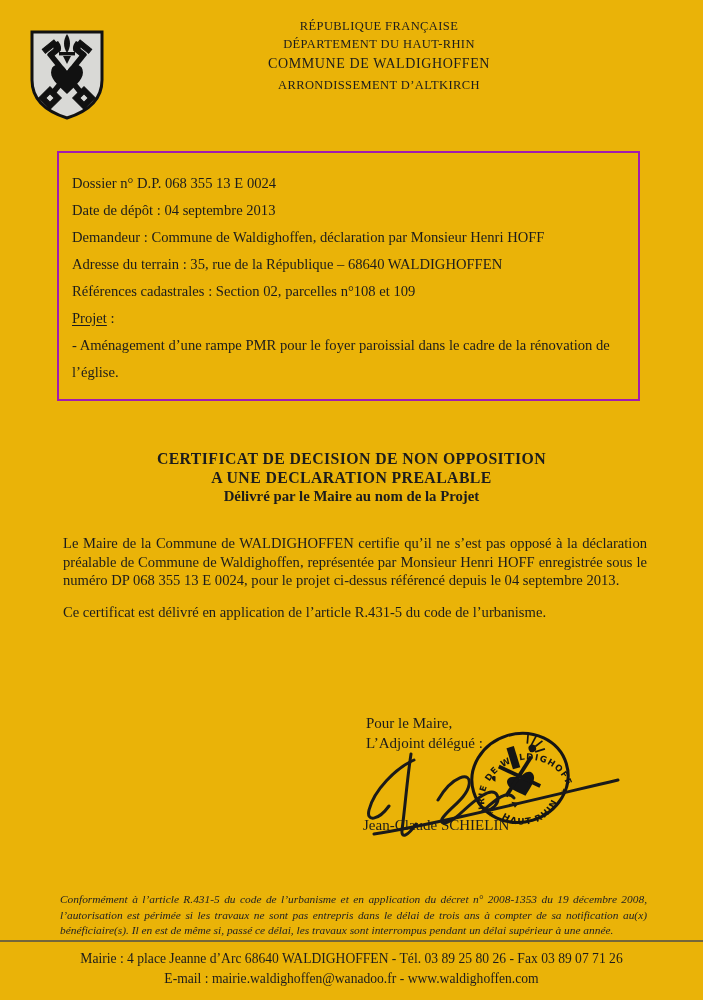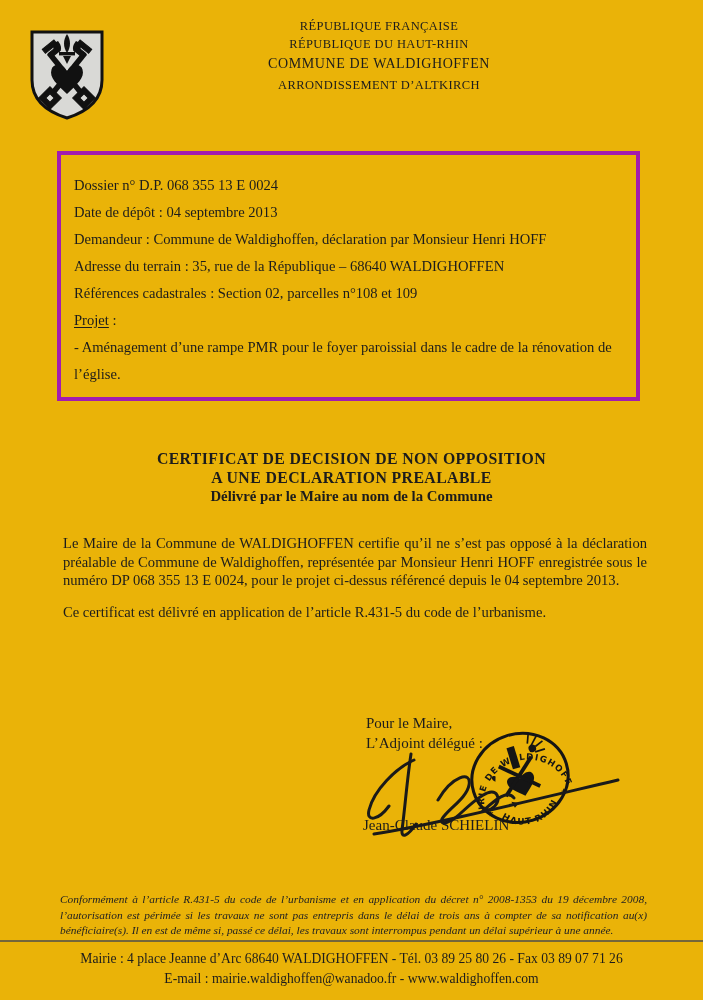--- a/index.html
+++ b/index.html
@@ -17,21 +17,21 @@
   .arms { position:absolute; left:28px; top:28px; width:78px; height:94px; }
   .header-text {
     position:absolute; left:55px; right:0; top:17px;
     text-align:center; line-height:1.45;
   }
   .header-text .h-small { font-size:12.5px; letter-spacing:.4px; }
   .header-text .h-large { font-size:14px; letter-spacing:.6px; margin:1px 0; }
   
   .dossier-box {
     position:absolute; left:57px; top:151px; width:583px; height:250px;
-    border:4px solid #a21caf;
+    border:2px solid #a21caf;
     padding:17px 13px 0 13px;
     font-size:14.6px;
   }
   .dossier-box .line { line-height:27px; white-space:nowrap; }
   .dossier-box .wrapline { white-space:normal; }
   .u { text-decoration:underline; text-underline-offset:2px; }
   
   .cert-title {
     position:absolute; left:0; right:0; top:449px;
     text-align:center; font-weight:bold;
@@ -100,40 +100,40 @@
           <rect x="48" y="62" width="16" height="16" fill="#111"></rect>
           <rect x="53" y="67" width="6" height="6" fill="#d9d9d6"></rect>
         </g>
     </g>
 
     <path d="M39,66 C29,56 21,50 23.5,41.5 C25.5,34.5 36,35.5 39,44 C42,35.5 52.5,34.5 54.5,41.5 C57,50 49,56 39,66 Z" fill="#111"></path>
   </svg>
 
   <div class="header-text">
     <div class="h-small">RÉPUBLIQUE FRANÇAISE</div>
-    <div class="h-small">RÉPUBLIQUE DU HAUT-RHIN</div>
+    <div class="h-small">DÉPARTEMENT DU HAUT-RHIN</div>
     <div class="h-large">COMMUNE DE WALDIGHOFFEN</div>
     <div class="h-small">ARRONDISSEMENT D’ALTKIRCH</div>
   </div>
 
   <div class="dossier-box">
     <div class="line">Dossier n° D.P. 068 355 13 E 0024</div>
     <div class="line">Date de dépôt : 04 septembre 2013</div>
     <div class="line">Demandeur : Commune de Waldighoffen, déclaration par Monsieur Henri HOFF</div>
     <div class="line">Adresse du terrain : 35, rue de la République – 68640 WALDIGHOFFEN</div>
     <div class="line">Références cadastrales : Section 02, parcelles n°108 et 109</div>
     <div class="line"><span class="u">Projet</span><span> :</span></div>
     <div class="line wrapline">- Aménagement d’une rampe PMR pour le foyer paroissial dans le cadre de la rénovation de</div>
     <div class="line wrapline">l’église.</div>
   </div>
 
   <div class="cert-title">
     <div class="t1">CERTIFICAT DE DECISION DE NON OPPOSITION</div>
     <div class="t2">A UNE DECLARATION PREALABLE</div>
-    <div class="t3">Délivré par le Maire au nom de la Commune</div>
+    <div class="t3">Délivré par le Maire au nom de la Projet</div>
   </div>
 
   <p class="para1">Le Maire de la Commune de WALDIGHOFFEN certifie qu’il ne s’est pas opposé à la déclaration préalable de Commune de Waldighoffen, représentée par Monsieur Henri HOFF enregistrée sous le numéro DP 068 355 13 E 0024, pour le projet ci-dessus référencé depuis le 04 septembre 2013.</p>
   <p class="para2">Ce certificat est délivré en application de l’article R.431-5 du code de l’urbanisme.</p>
 
   <div class="sig-intro">
     <div>Pour le Maire,</div>
     <div>L’Adjoint délégué :</div>
   </div>
 

